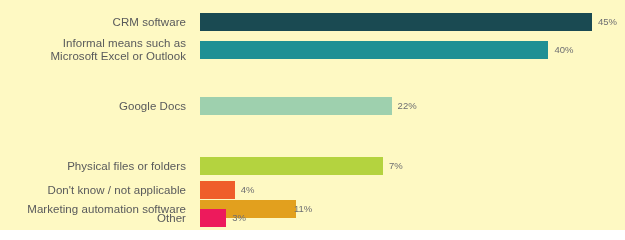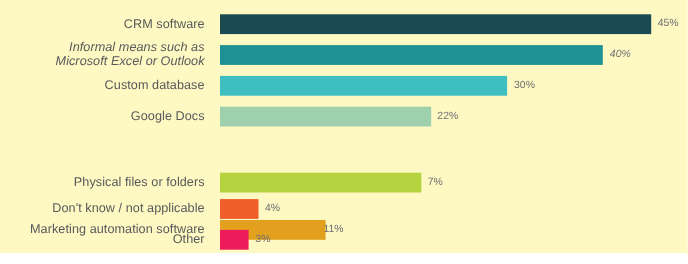--- a/index.html
+++ b/index.html
@@ -70,34 +70,27 @@
 
 <div id="chart-root">
   <div class="rows">
       <div class="row" style="top: 8px;">
         <div class="cat-label">CRM software</div>
         <div class="bar-track">
           <div class="bar" style="width: 391.95px; background: rgb(26, 74, 82);"></div>
         </div>
         <div class="value-label" style="left: 597.95px;">45%</div>
       </div>
-      <div class="row" style="top: 36px; font-style: italic;">
+      <div class="row" style="top: 36px;">
         <div class="cat-label">Informal means such as
 Microsoft Excel or Outlook</div>
         <div class="bar-track">
           <div class="bar" style="width: 348.4px; background: rgb(31, 144, 148);"></div>
         </div>
         <div class="value-label" style="left: 554.4px;">40%</div>
-      </div>
-      <div class="row" style="top: 64px;">
-        <div class="cat-label">Custom database</div>
-        <div class="bar-track">
-          <div class="bar" style="width: 261.3px; background: rgb(63, 191, 191);"></div>
-        </div>
-        <div class="value-label" style="left: 467.3px;">30%</div>
       </div>
       <div class="row" style="top: 92px;">
         <div class="cat-label">Google Docs</div>
         <div class="bar-track">
           <div class="bar" style="width: 191.62px; background: rgb(158, 208, 174);"></div>
         </div>
         <div class="value-label" style="left: 397.62px;">22%</div>
       </div>
       <div class="row" style="top: 120px; margin-top: 32px;">
         <div class="cat-label">Physical files or folders</div>

